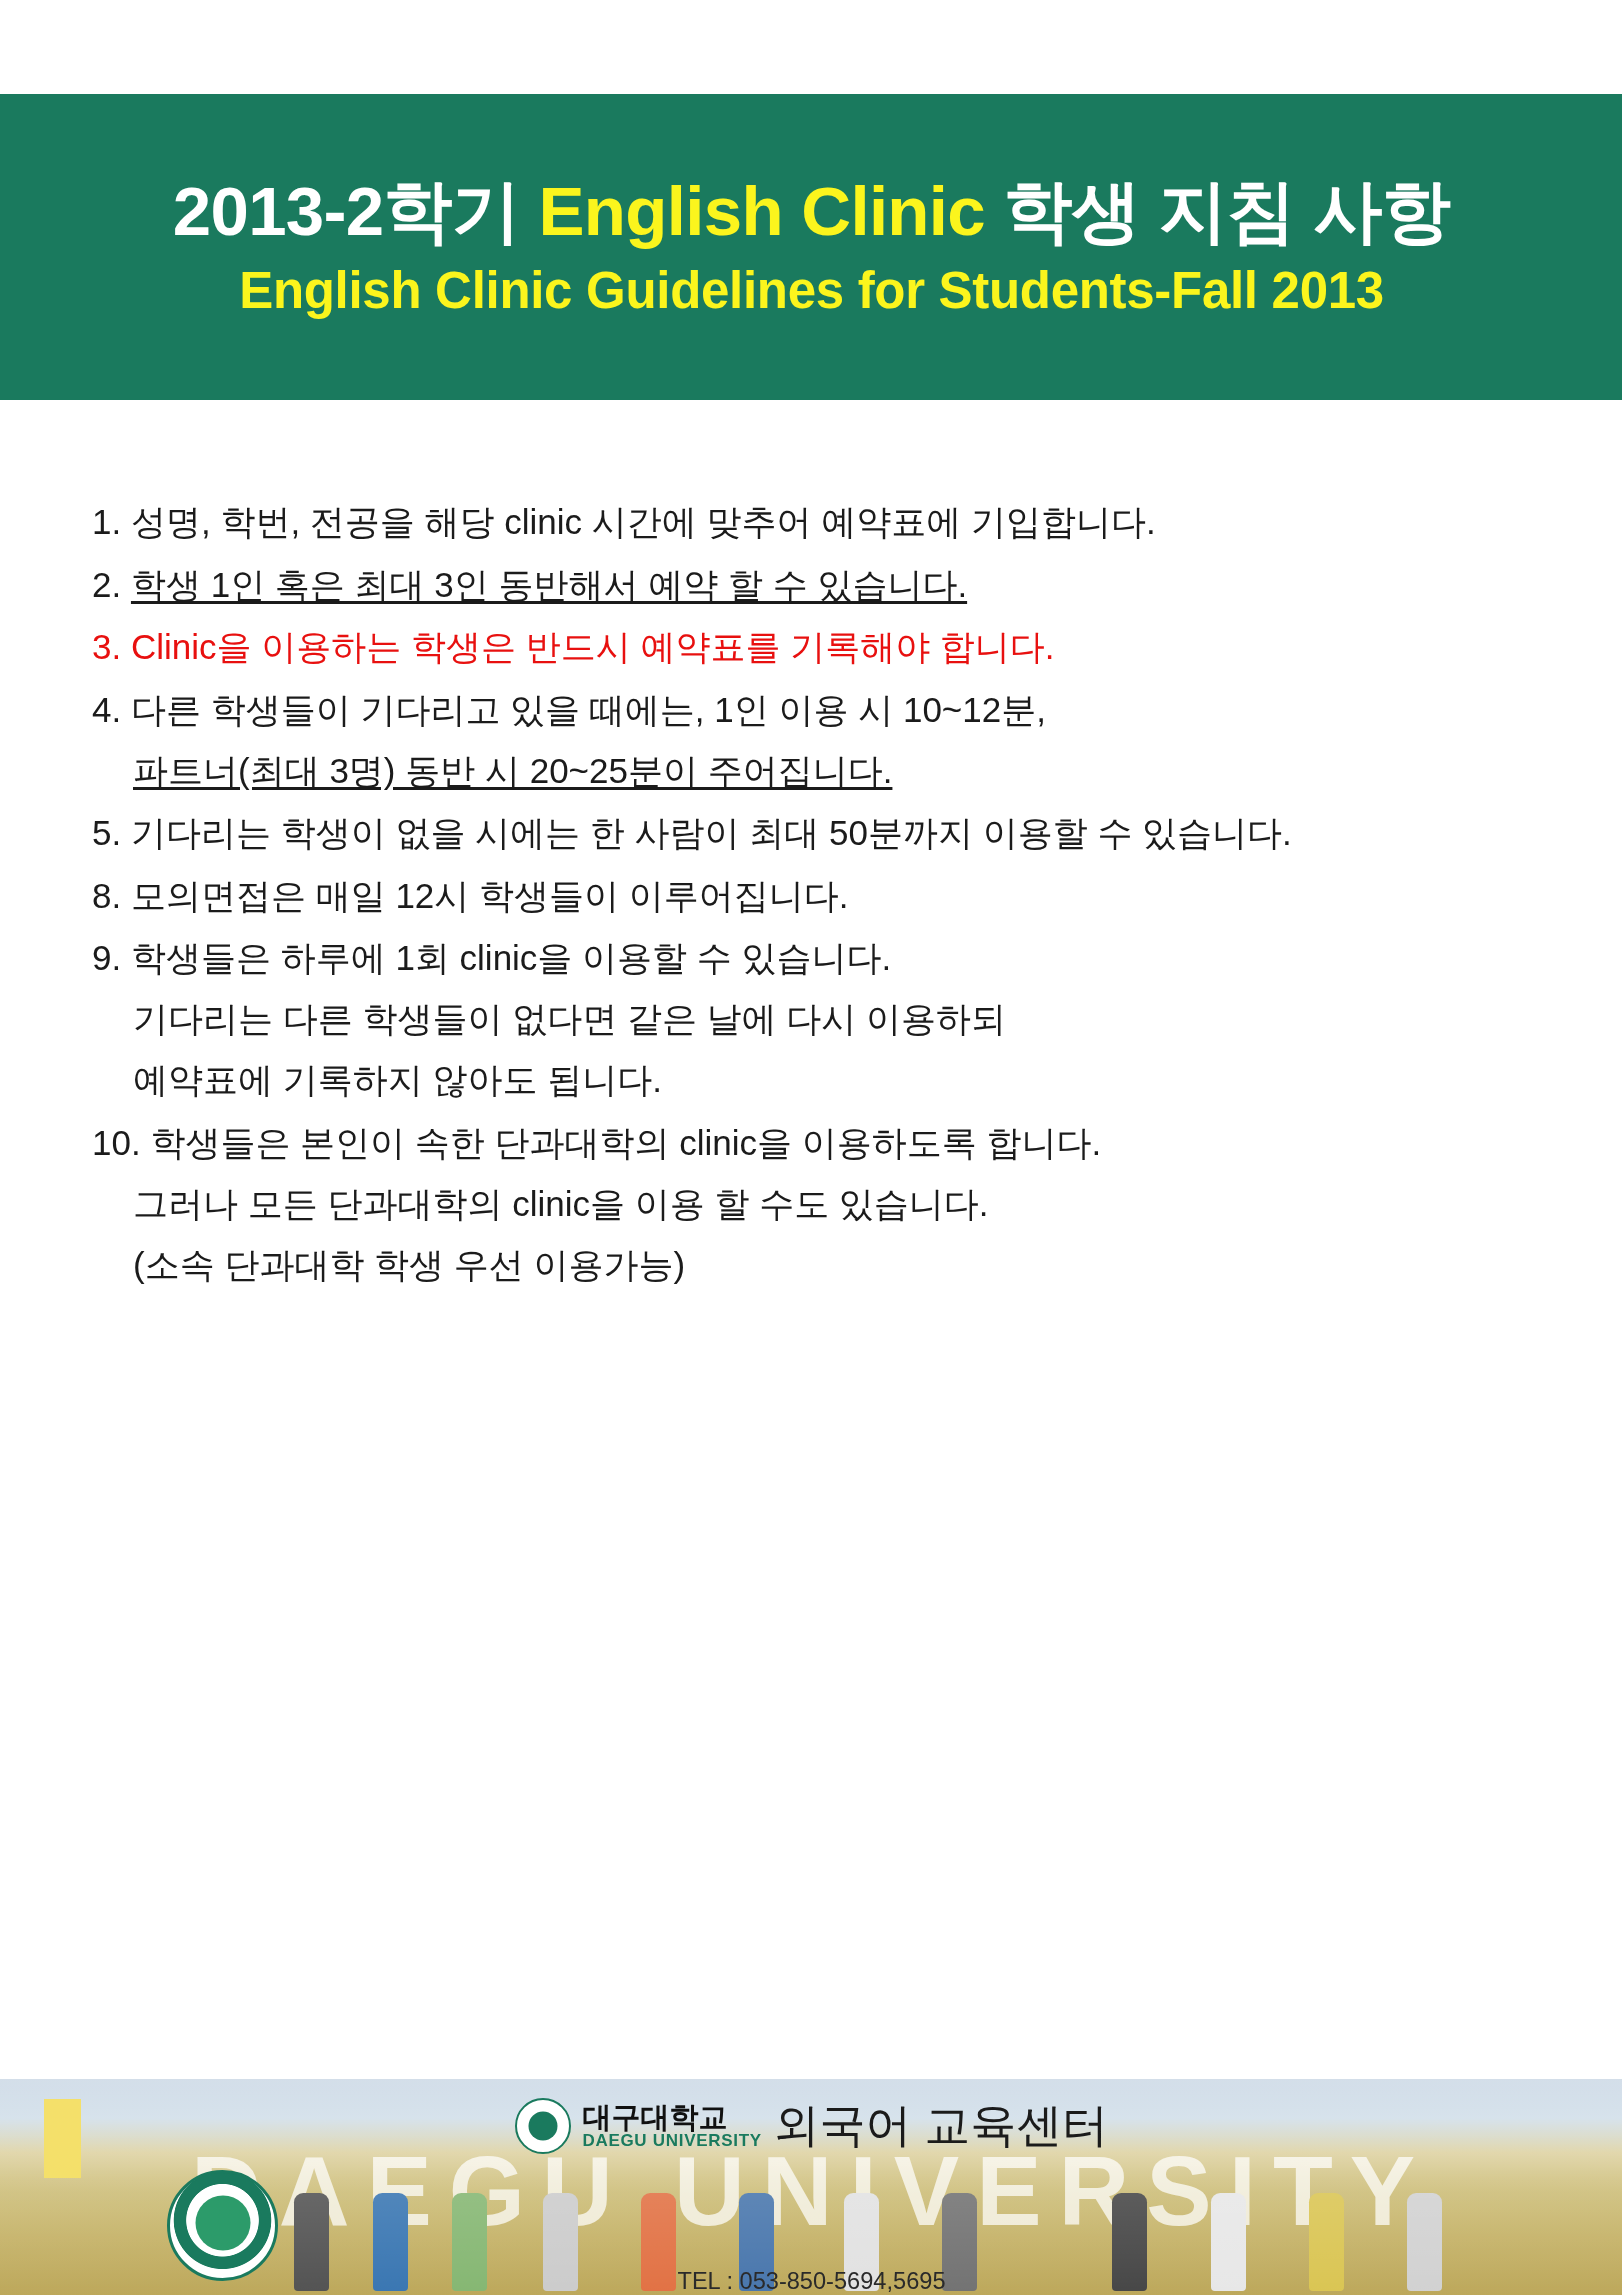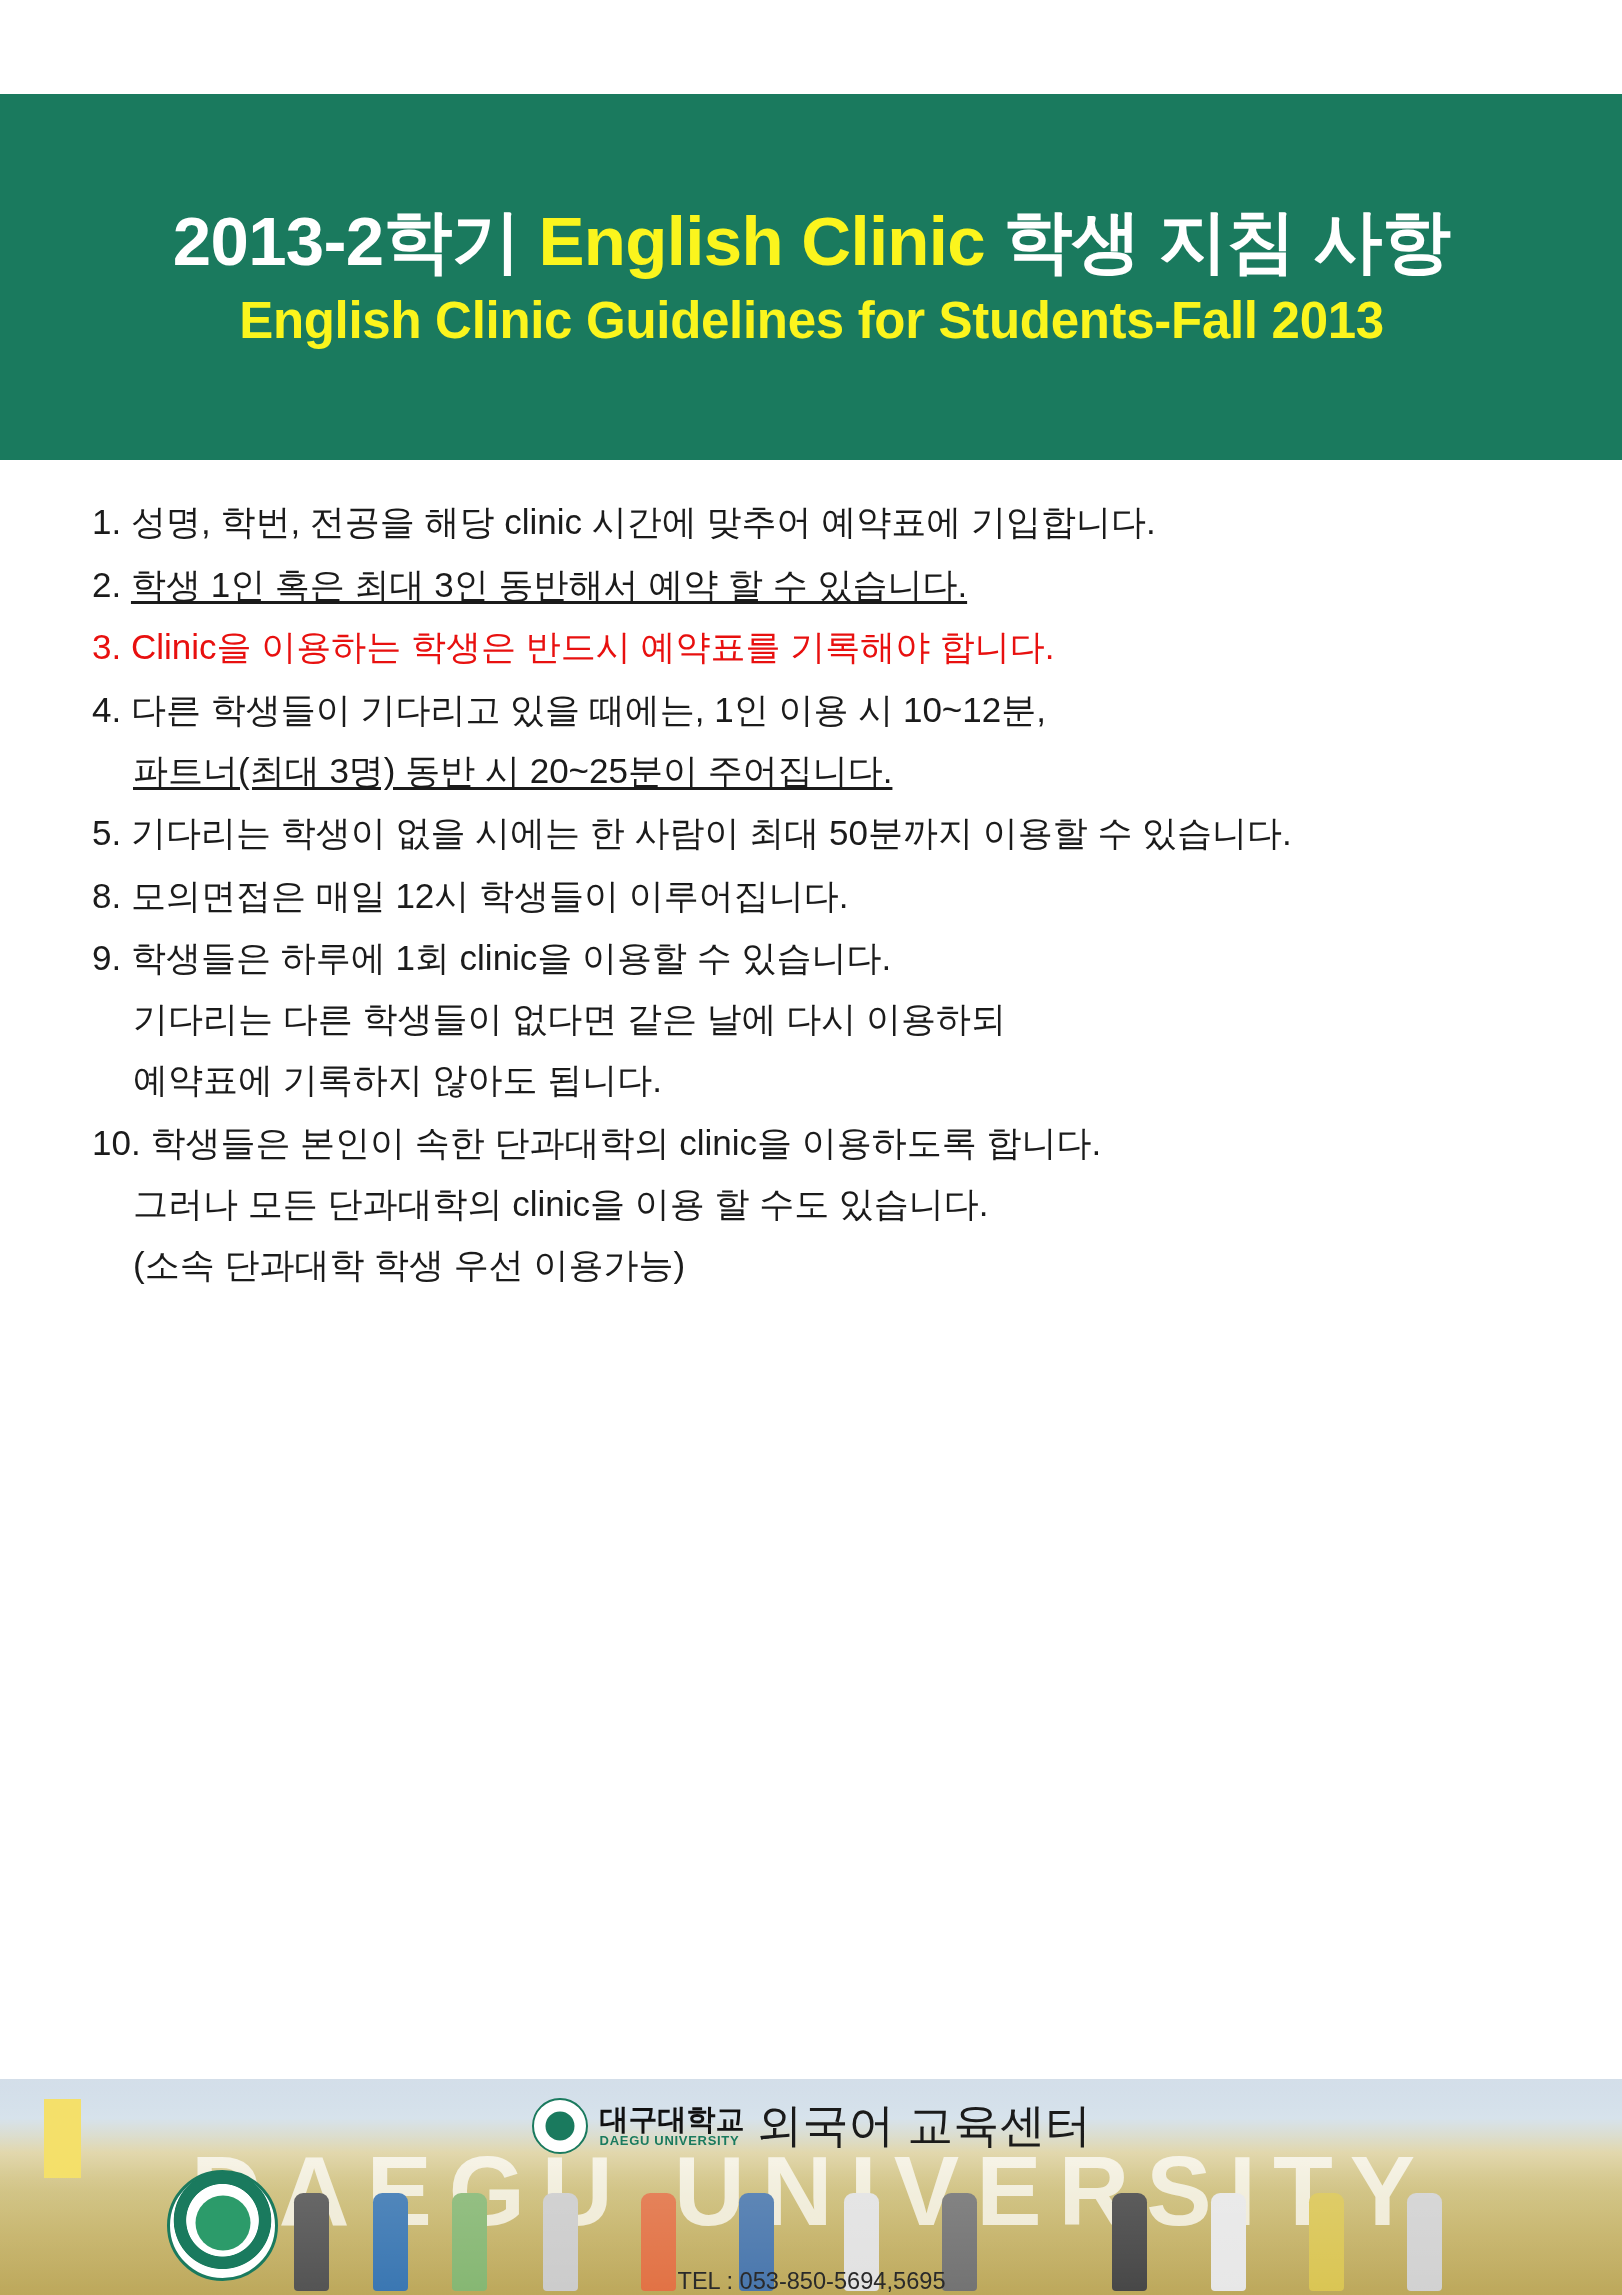--- a/index.html
+++ b/index.html
@@ -14,21 +14,21 @@
     font-family: "Liberation Sans", sans-serif;
     overflow: hidden;
   }
 
   
   #header-banner {
     position: absolute;
     left: 0;
     top: 94px;
     width: 1623px;
-    height: 366px;
+    height: 306px;
     background: #1a7a5e;
     display: flex;
     flex-direction: column;
     align-items: center;
     justify-content: center;
     box-sizing: border-box;
   }
   #title-line-1 {
     font-size: 69px;
     font-weight: bold;
@@ -168,21 +168,21 @@
     display: flex;
     flex-direction: column;
     line-height: 1;
   }
   #du-mark-ko {
     font-size: 29px;
     font-weight: bold;
     color: #111111;
   }
   #du-mark-en {
-    font-size: 13px;
+    font-size: 17px;
     font-weight: bold;
     color: #1a7a5e;
     letter-spacing: 0.7px;
   }
   #center-label {
     font-size: 46px;
     color: #1b1b1b;
     font-weight: normal;
   }
   #tel-line {

